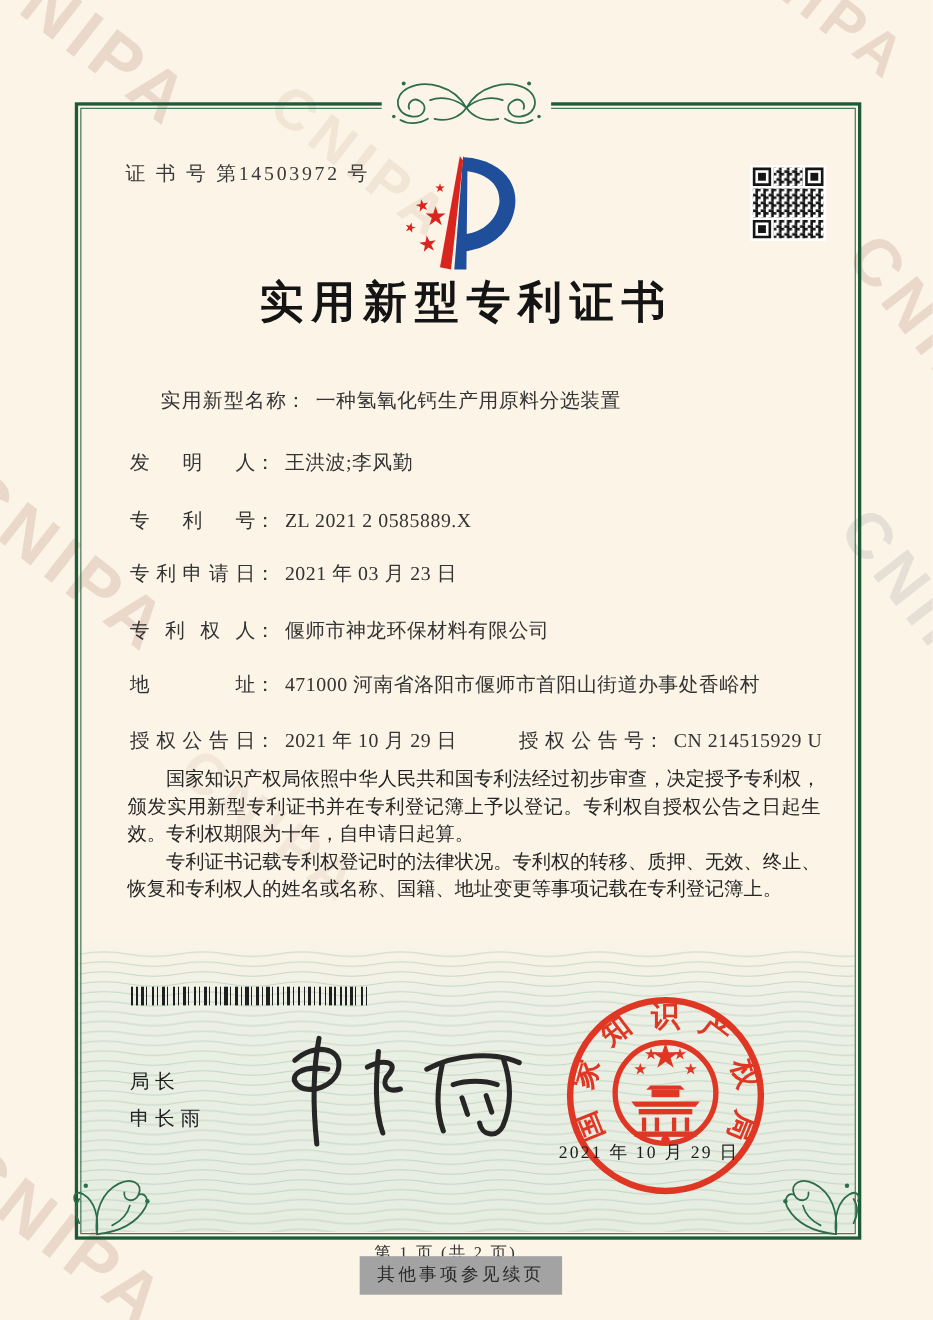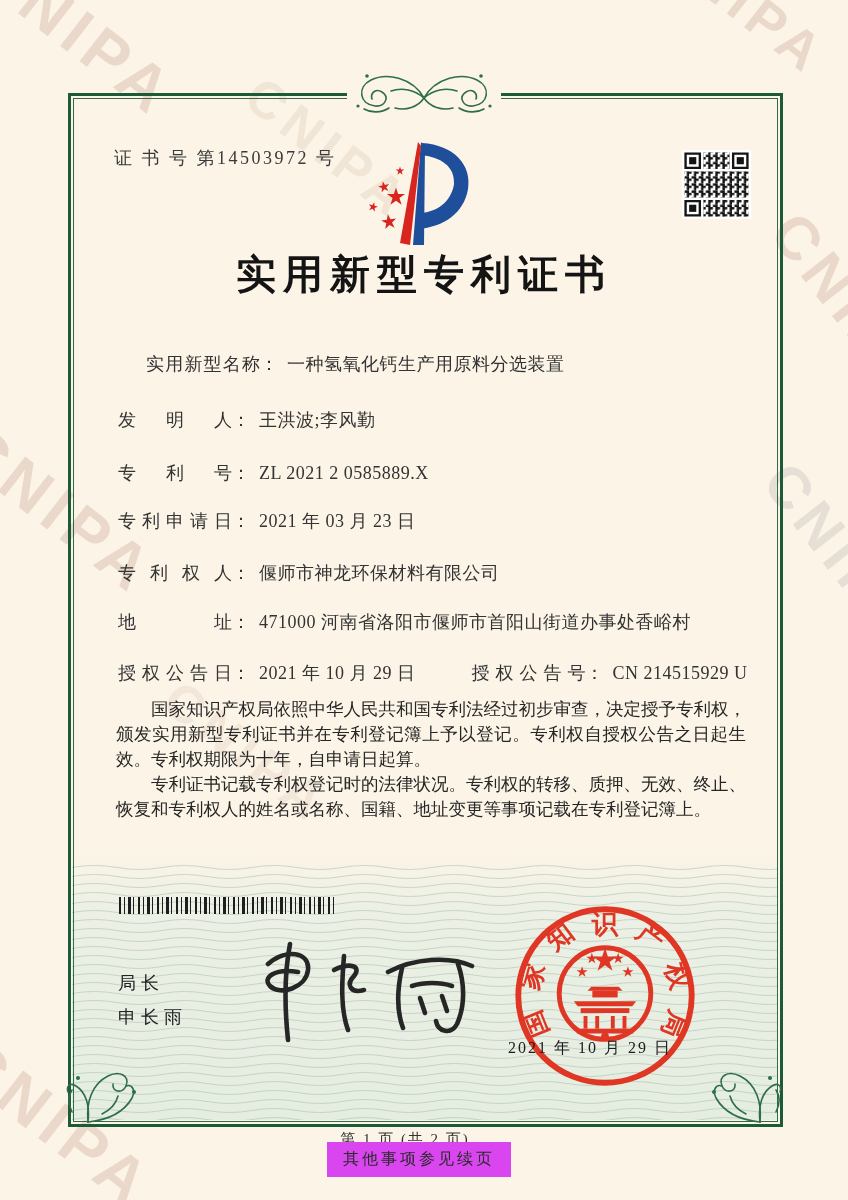--- a/index.html
+++ b/index.html
@@ -45,21 +45,21 @@
     background-image:repeating-linear-gradient(90deg,#1e1e1e 0 2px,rgba(0,0,0,0) 2px 5px,#1e1e1e 5px 6px,
       rgba(0,0,0,0) 6px 9px,#1e1e1e 9px 12px,rgba(0,0,0,0) 12px 14px,#1e1e1e 14px 15px,rgba(0,0,0,0) 15px 19px);}
   .director-title{position:absolute;left:118px;top:971px;font-size:18px;letter-spacing:5px;color:#222;z-index:3;text-align:right;}
   .director-name{position:absolute;left:118px;top:1005px;font-size:18px;letter-spacing:5px;color:#222;z-index:3;}
   .signature{position:absolute;left:252px;top:940px;z-index:3;}
   .seal{position:absolute;left:510px;top:901px;z-index:2;opacity:0.96;}
   .seal-date{position:absolute;left:508px;top:1038px;width:170px;font-size:16px;letter-spacing:2px;
              color:#1c1c1c;z-index:4;white-space:nowrap;}
   .page-info{position:absolute;left:0;top:1091px;width:810px;text-align:center;font-size:15px;
              letter-spacing:2px;color:#333;z-index:2;margin-top:39px;}
-  .note{position:absolute;left:327px;top:1142px;background:#d946ef;padding:7px 16px;font-size:16px;
+  .note{position:absolute;left:327px;top:1142px;background:#a3a3a3;padding:7px 16px;font-size:16px;
         letter-spacing:3px;color:#2a2a2a;z-index:2;white-space:nowrap;}
   svg .orn-stroke{fill:none;stroke:#2e6d4a;stroke-width:1.6;stroke-linecap:round;}
   svg .sig-stroke{fill:none;stroke:#161616;stroke-width:4.6;stroke-linecap:round;stroke-linejoin:round;opacity:0.92;}
 </style>
 </head>
 <body>
 
 <div class="page">
 
   <div class="wm wm1">CNIPA</div>

